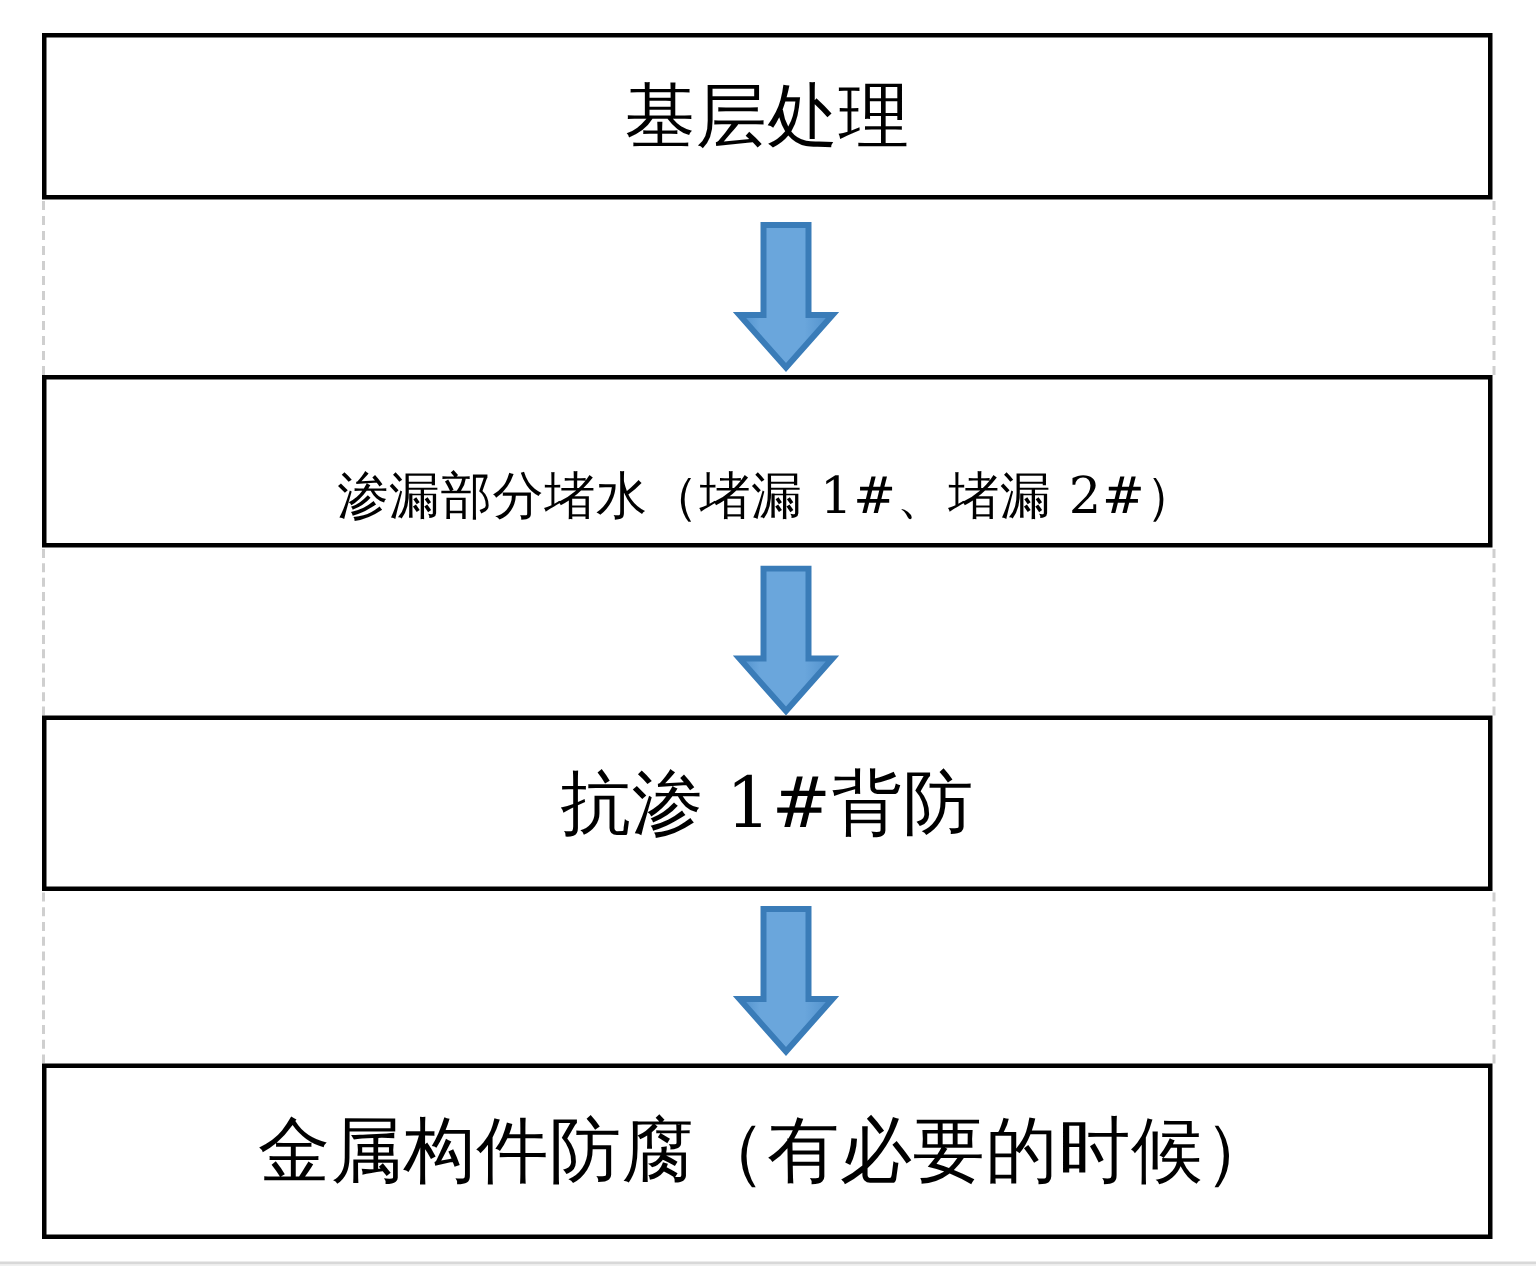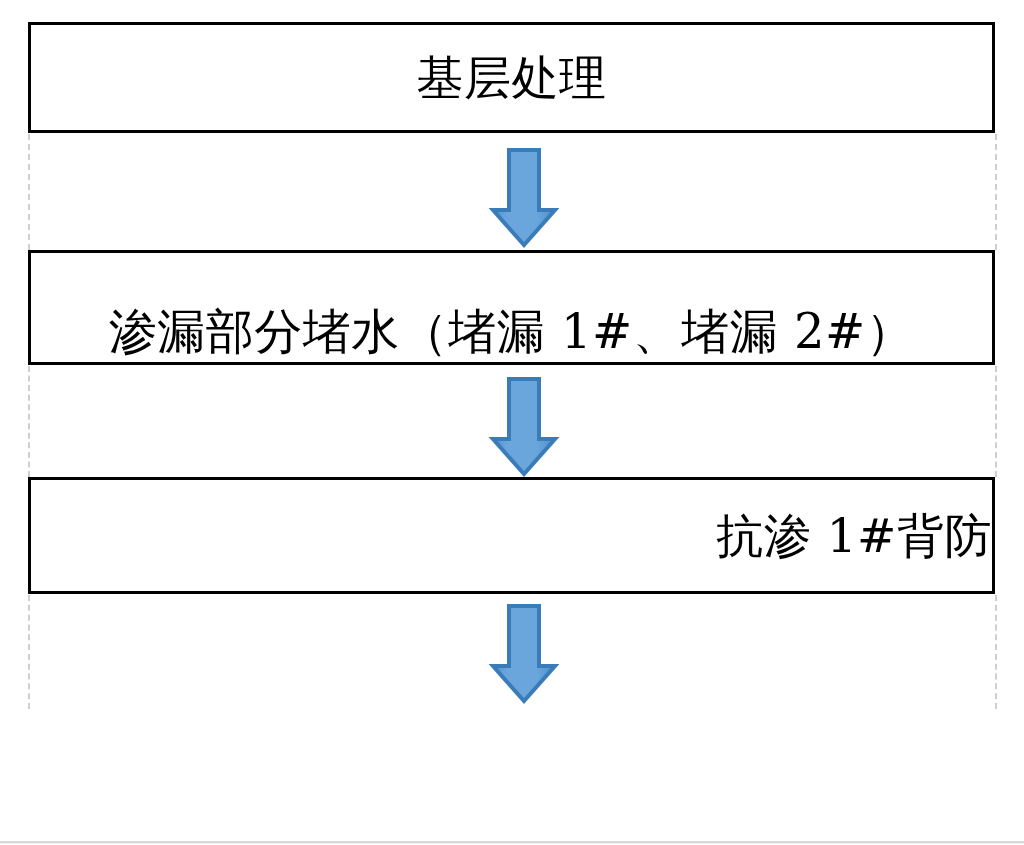--- a/index.html
+++ b/index.html
@@ -53,22 +53,22 @@
     letter-spacing: 0.5px;
     white-space: nowrap;
   }
 
   #box-1 { top: 22px;  height: 111px; }
   #box-2 { top: 250px; height: 115px; }
   #box-3 { top: 477px; height: 117px; }
   #box-4 { top: 709px; height: 117px; }
 
   #box-1 .box-label { font-size: 47px; }
-  #box-2 .box-label { font-size: 48px; margin-top: 48px; }
-  #box-3 .box-label { font-size: 47px; text-align: right; }
+  #box-2 .box-label { font-size: 34px; margin-top: 48px; }
+  #box-3 .box-label { font-size: 47px; }
   #box-4 .box-label { font-size: 48px; }
 
   
   .connector-arrow {
     position: absolute;
     z-index: 2;
   }
   .connector-arrow svg {
     display: block;
   }
@@ -158,17 +158,20 @@
           <stop offset="0%" stop-color="#4E8FCB"></stop>
           <stop offset="22%" stop-color="#6AA6DC"></stop>
           <stop offset="70%" stop-color="#6AA6DC"></stop>
           <stop offset="100%" stop-color="#4E8FCB"></stop>
         </linearGradient>
       </defs>
       <polygon points="30,2 60,2 60,62 76,62 45,97 14,62 30,62" fill="url(#arrowGrad3)" stroke="#3A7CB8" stroke-width="4" stroke-linejoin="miter"></polygon>
     </svg>
   </div>
 
+  <div class="process-box" id="box-4">
+    <span class="box-label">金属构件防腐（有必要的时候）</span>
+  </div>
 
   <div id="page-bottom-rule"></div>
   <div id="page-bottom-rule-2"></div>
 
 </div>
 
 </body></html>

